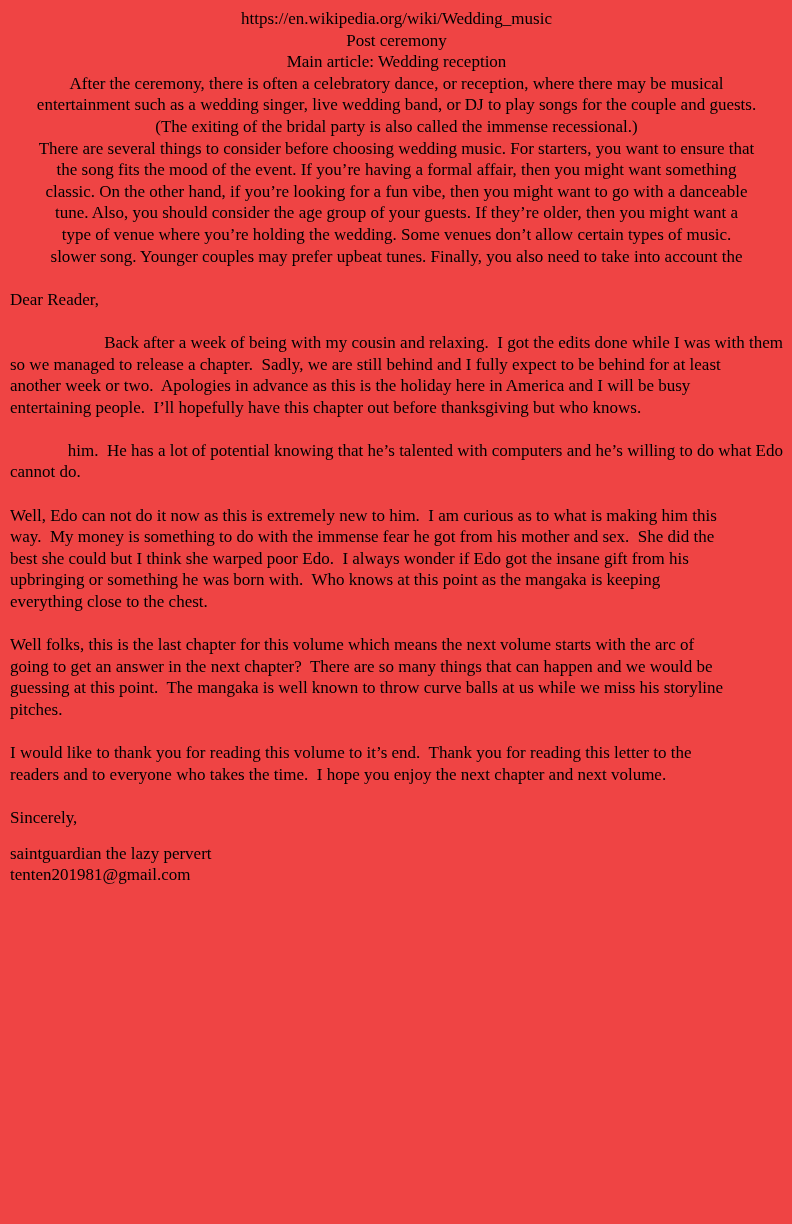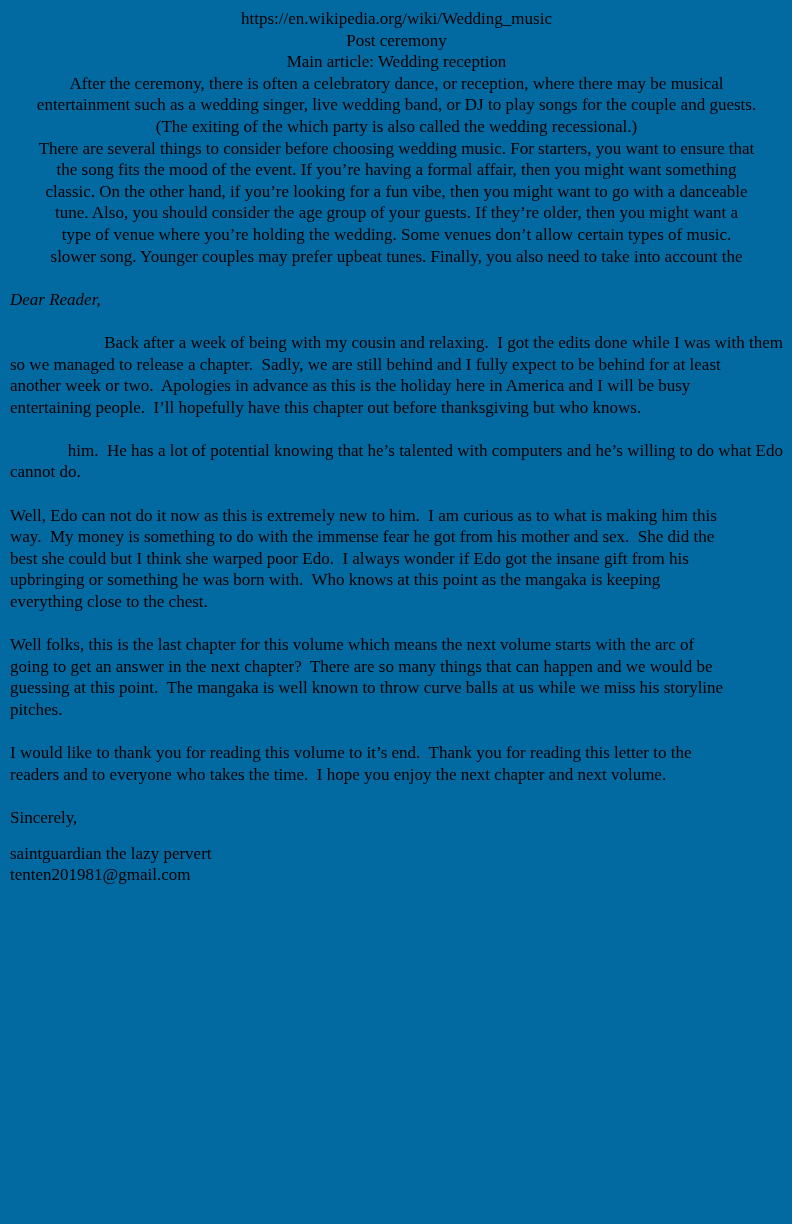--- a/index.html
+++ b/index.html
@@ -2,47 +2,47 @@
 <html><head>
 <meta charset="utf-8">
 <style>
   * { margin: 0; padding: 0; box-sizing: border-box; }
   html, body { background: #ffffff; }
   .page {
     position: relative;
     width: 792px;
     height: 1224px;
     overflow: hidden;
-    background: #0369a1;
+    background: #ef4444;
     color: #000000;
     font-family: "Liberation Serif", "DejaVu Serif", serif;
     font-size: 17px;
     line-height: 21.6px;
     padding: 8px 9px 0 10px;
   }
   .line { white-space: pre; min-height: 21.6px; }
   .header-block { text-align: center; margin-bottom: 21.6px; }
   .letter { text-align: left; }
-  .salutation { margin-bottom: 21.6px; font-style: italic; }
+  .salutation { margin-bottom: 21.6px; }
   .para { margin-bottom: 21.6px; }
   .para.indent > .line:first-child { text-indent: 22px; text-align: right; }
   .closing { margin-bottom: 14px; }
 </style>
 </head>
 <body>
 
 <div class="page">
 
   <div class="header-block">
       <div class="line">https://en.wikipedia.org/wiki/Wedding_music</div>
       <div class="line">Post ceremony</div>
       <div class="line">Main article: Wedding reception</div>
       <div class="line">After the ceremony, there is often a celebratory dance, or reception, where there may be musical</div>
       <div class="line">entertainment such as a wedding singer, live wedding band, or DJ to play songs for the couple and guests.</div>
-      <div class="line">(The exiting of the which party is also called the wedding recessional.)</div>
+      <div class="line">(The exiting of the bridal party is also called the immense recessional.)</div>
       <div class="line">There are several things to consider before choosing wedding music. For starters, you want to ensure that</div>
       <div class="line">the song fits the mood of the event. If you’re having a formal affair, then you might want something</div>
       <div class="line">classic. On the other hand, if you’re looking for a fun vibe, then you might want to go with a danceable</div>
       <div class="line">tune. Also, you should consider the age group of your guests. If they’re older, then you might want a</div>
       <div class="line">type of venue where you’re holding the wedding. Some venues don’t allow certain types of music.</div>
       <div class="line">slower song. Younger couples may prefer upbeat tunes. Finally, you also need to take into account the</div>
     </div>
 
   <div class="letter">
 

